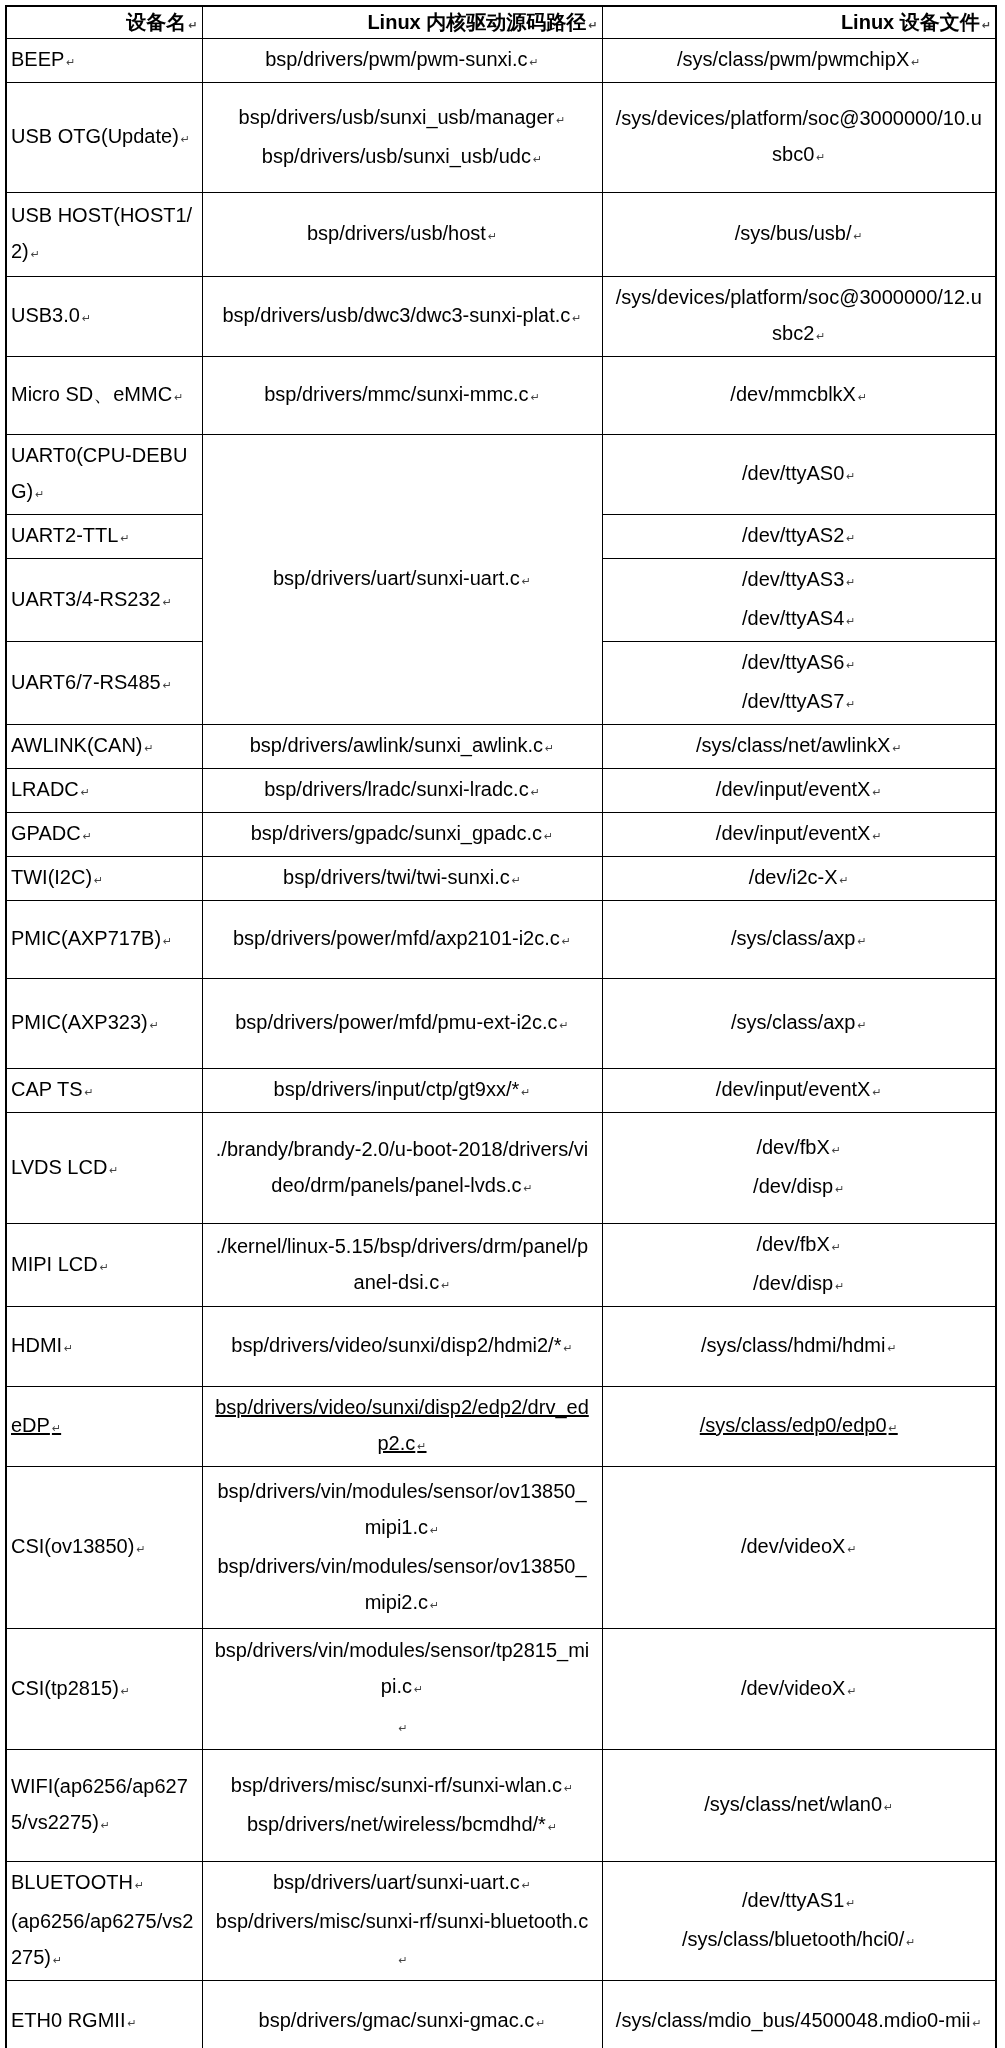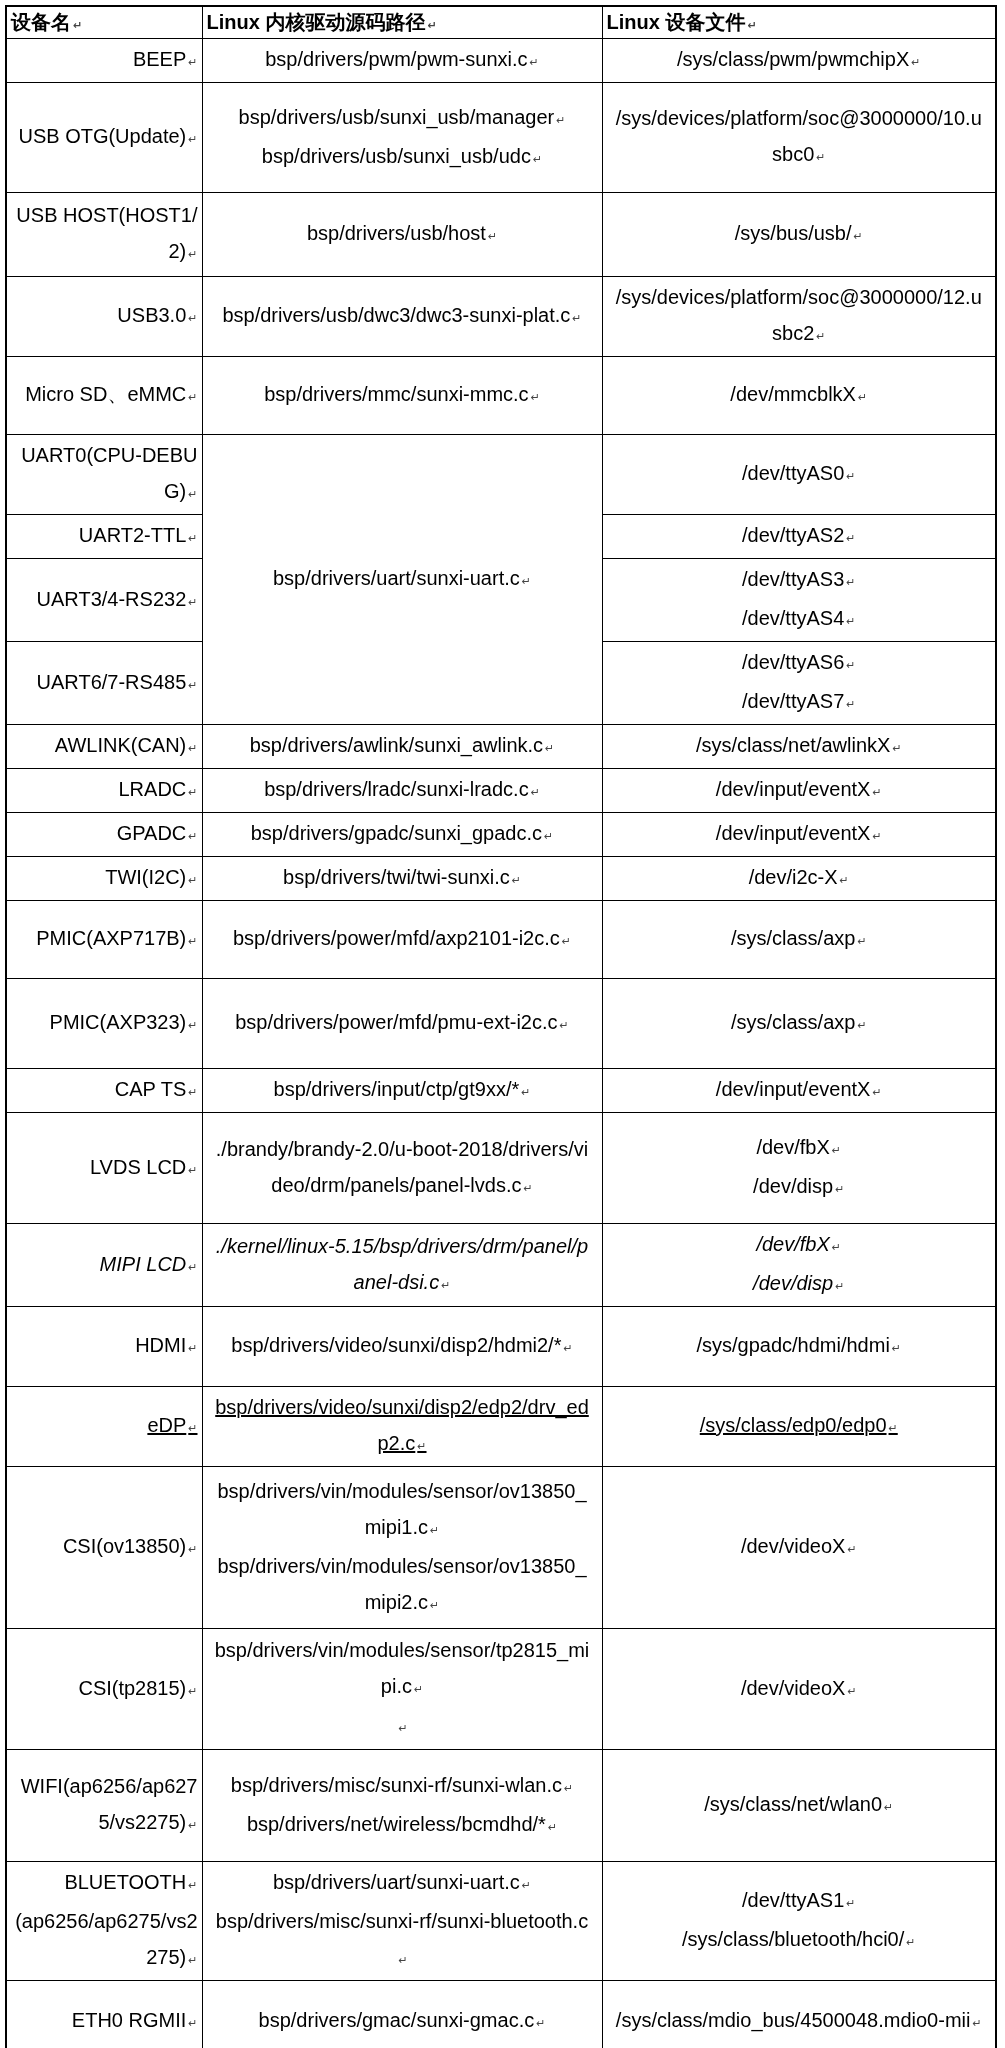--- a/index.html
+++ b/index.html
@@ -1,22 +1,22 @@
 <!DOCTYPE html>
 <html><head>
 <meta charset="utf-8">
 <style>
   html,body{margin:0;padding:0;background:#ffffff;}
   body{width:1005px;font-family:"Liberation Sans","DejaVu Sans",sans-serif;color:#000;}
   .page{padding:5px 0 0 5px;}
   table{border-collapse:collapse;table-layout:fixed;width:990px;border:2px solid #000;}
   th,td{border:1px solid #000;vertical-align:middle;overflow:hidden;}
-  th{font-size:20px;font-weight:bold;text-align:left;height:31px;padding:0 4px;}
+  th{font-size:20px;font-weight:bold;text-align:right;height:31px;padding:0 4px;}
   td{font-size:20px;line-height:36px;padding:2px 10px;}
-  td.device{text-align:right;padding:2px 4px;margin-top:36px;}
+  td.device{text-align:left;padding:2px 4px;margin-top:36px;}
   td.path{text-align:center;}
   .p{word-break:break-all;}
   th .p{word-break:keep-all;white-space:nowrap;}
   .mark{font-size:11px;color:#444;margin-left:2px;}
 </style>
 </head>
 <body>
 
 <div class="page">
   <table>
@@ -214,41 +214,41 @@
             <div class="p"><span>LVDS LCD</span><span class="mark">↵</span></div>
           </td>
           <td class="path">
             <div class="p"><span>./brandy/brandy-2.0/u-boot-2018/drivers/video/drm/panels/panel-lvds.c</span><span class="mark">↵</span></div>
           </td>
           <td class="path">
             <div class="p"><span>/dev/fbX</span><span class="mark">↵</span></div>
             <div class="p"><span>/dev/disp</span><span class="mark">↵</span></div>
           </td>
         </tr>
-        <tr style="height: 79px; font-style: italic;">
+        <tr style="height: 79px;">
           <td class="device">
             <div class="p"><span>MIPI LCD</span><span class="mark">↵</span></div>
           </td>
           <td class="path">
             <div class="p"><span>./kernel/linux-5.15/bsp/drivers/drm/panel/panel-dsi.c</span><span class="mark">↵</span></div>
           </td>
           <td class="path">
             <div class="p"><span>/dev/fbX</span><span class="mark">↵</span></div>
             <div class="p"><span>/dev/disp</span><span class="mark">↵</span></div>
           </td>
         </tr>
         <tr style="height: 80px;">
           <td class="device">
             <div class="p"><span>HDMI</span><span class="mark">↵</span></div>
           </td>
           <td class="path">
             <div class="p"><span>bsp/drivers/video/sunxi/disp2/hdmi2/*</span><span class="mark">↵</span></div>
           </td>
           <td class="path">
-            <div class="p"><span>/sys/gpadc/hdmi/hdmi</span><span class="mark">↵</span></div>
+            <div class="p"><span>/sys/class/hdmi/hdmi</span><span class="mark">↵</span></div>
           </td>
         </tr>
         <tr style="height: 75px; text-decoration: underline;">
           <td class="device">
             <div class="p"><span>eDP</span><span class="mark">↵</span></div>
           </td>
           <td class="path">
             <div class="p"><span>bsp/drivers/video/sunxi/disp2/edp2/drv_edp2.c</span><span class="mark">↵</span></div>
           </td>
           <td class="path">

